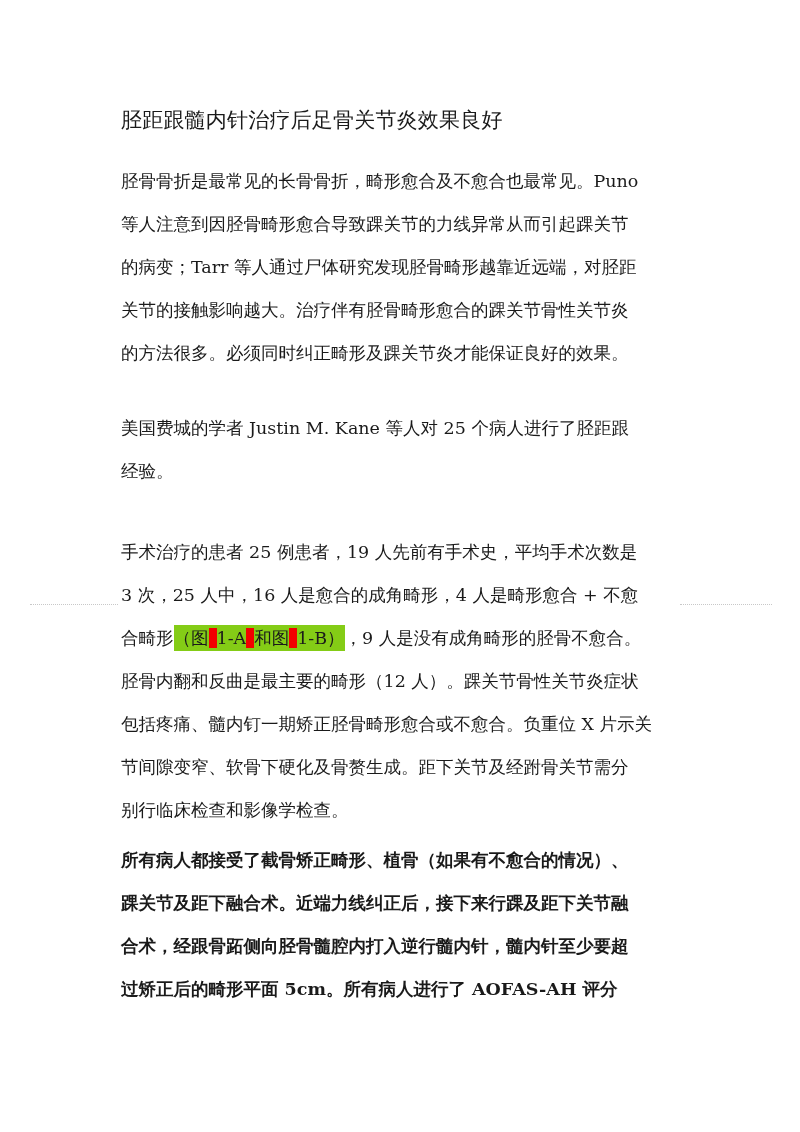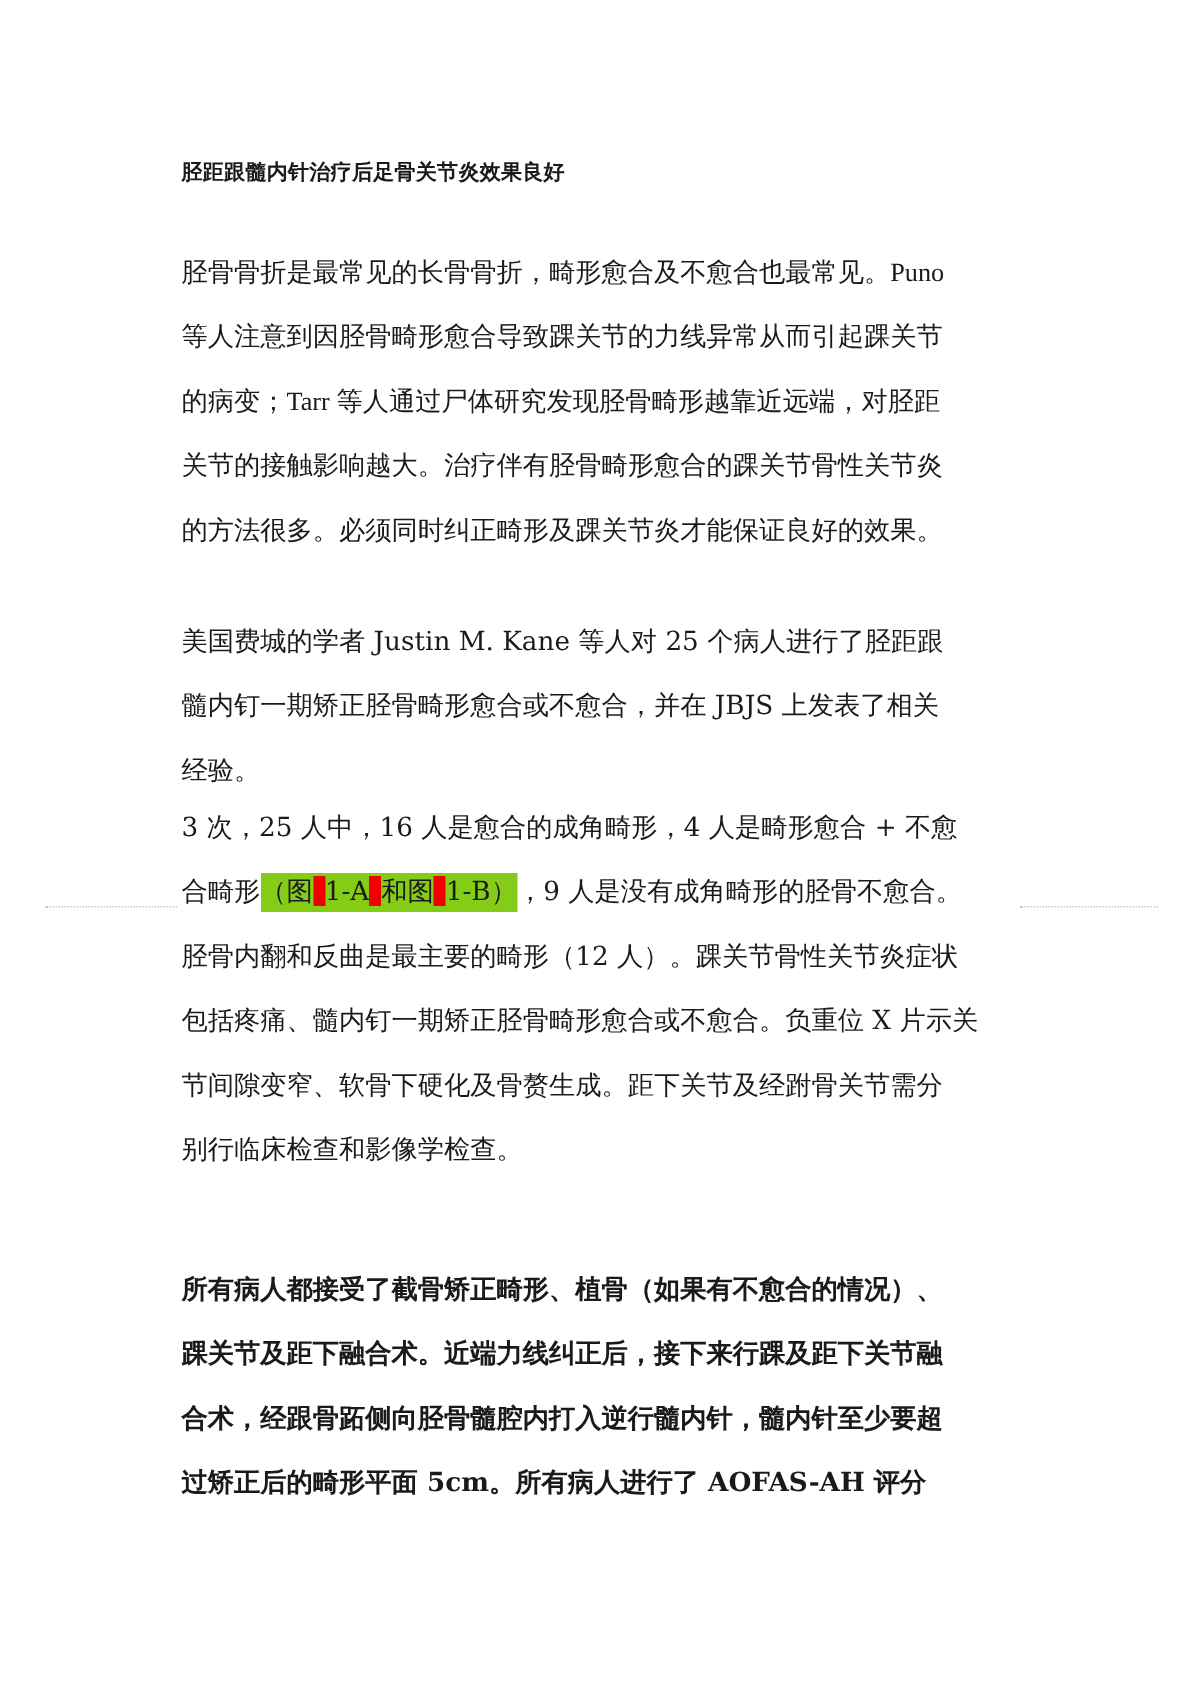--- a/index.html
+++ b/index.html
@@ -19,38 +19,38 @@
     position: absolute;
     left: 121px;
     top: 0;
     width: 560px;
   }
   .title {
     position: absolute;
     top: 106px;
     left: 0;
     font-family: "DejaVu Sans", "Liberation Sans", sans-serif;
-    font-weight: bold;
-    font-size: 14px;
+    font-weight: normal;
+    font-size: 21px;
     letter-spacing: 0.2px;
     white-space: nowrap;
   }
   .para {
     position: absolute;
     left: 0;
     width: 560px;
     font-size: 17.5px;
     line-height: 43px;
   }
   .line {
     display: block;
     white-space: nowrap;
     height: 43px;
   }
-  .p1 { top: 160px; font-family: Liberation Serif, serif; }
+  .p1 { top: 160px; }
   .p2 { top: 407px; }
   .p3 { top: 531px; }
   .p4 { top: 839px; font-weight: bold; }
   .hl {
     background: #84cc16;
     padding: 3px 0;
   }
   .redmark {
     display: inline-block;
     width: 8px;
@@ -86,25 +86,25 @@
   <div class="para p1">
     <span class="line">胫骨骨折是最常见的长骨骨折，畸形愈合及不愈合也最常见。Puno</span>
     <span class="line">等人注意到因胫骨畸形愈合导致踝关节的力线异常从而引起踝关节</span>
     <span class="line">的病变；Tarr 等人通过尸体研究发现胫骨畸形越靠近远端，对胫距</span>
     <span class="line">关节的接触影响越大。治疗伴有胫骨畸形愈合的踝关节骨性关节炎</span>
     <span class="line">的方法很多。必须同时纠正畸形及踝关节炎才能保证良好的效果。</span>
   </div>
 
   <div class="para p2">
     <span class="line">美国费城的学者 Justin M. Kane 等人对 25 个病人进行了胫距跟</span>
-    <span class="line">髓内钉一期矫正胫骨畸形愈合或不愈合，并在 JBJS 上发表了相关</span>
     <span class="line">经验。</span>
   </div>
 
   <div class="para p3">
+    <span class="line">手术治疗的患者 25 例患者，19 人先前有手术史，平均手术次数是</span>
     <span class="line">3 次，25 人中，16 人是愈合的成角畸形，4 人是畸形愈合 + 不愈</span>
     <span class="line">
       <span>合畸形</span><span class="hl"><span>（图</span><span class="redmark"></span><span>1-A</span><span class="redmark"></span><span>和图</span><span class="redmark"></span><span>1-B）</span></span><span>，9 人是没有成角畸形的胫骨不愈合。</span>
     </span>
     <span class="line">胫骨内翻和反曲是最主要的畸形（12 人）。踝关节骨性关节炎症状</span>
     <span class="line">包括疼痛、髓内钉一期矫正胫骨畸形愈合或不愈合。负重位 X 片示关</span>
     <span class="line">节间隙变窄、软骨下硬化及骨赘生成。距下关节及经跗骨关节需分</span>
     <span class="line">别行临床检查和影像学检查。</span>
   </div>
 

